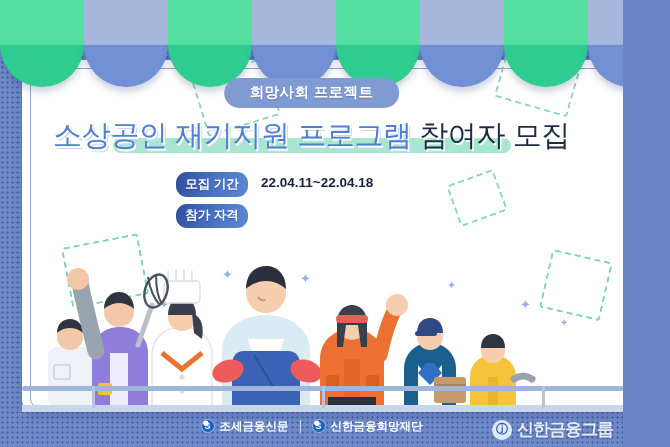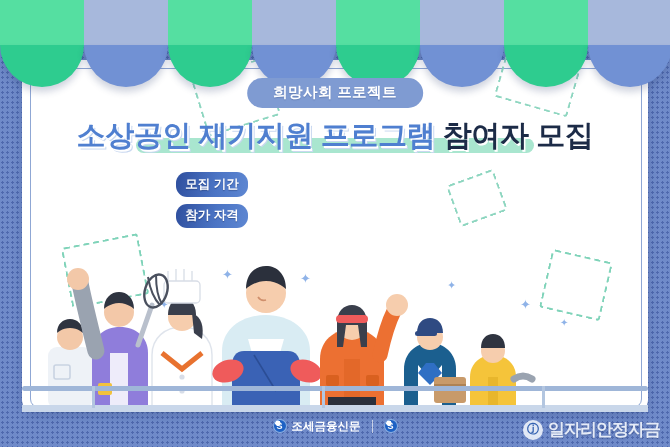--- a/index.html
+++ b/index.html
@@ -1,21 +1,21 @@
 <!DOCTYPE html>
 <html><head>
 <meta charset="utf-8">
 <style>
   html,body{margin:0;padding:0;}
   body{
     width:670px;height:447px;overflow:hidden;
     font-family:"Liberation Sans","DejaVu Sans",sans-serif;
     background:#6b86c8;
   }
-  .poster{position:relative;width:670px;height:447px;overflow:hidden;background:#6f8ac9;}
+  .poster{position:relative;width:623px;height:447px;overflow:hidden;background:#6f8ac9;}
 
   
   .bg-dots{
     position:absolute;inset:0;
     background-color:#6f8ac9;
     background-image:radial-gradient(#4e68ad 1.15px, transparent 1.2px);
     background-size:5px 5px;
     background-position:0 0;
   }
 
@@ -56,21 +56,21 @@
     position:absolute;left:50%;top:78px;transform:translateX(-50%);
     background:#7f9bd2;color:#fff;border-radius:20px;
     padding:5px 26px 6px;font-size:14.5px;font-weight:bold;letter-spacing:.4px;
     z-index:7;white-space:nowrap;
     text-shadow:0 1px 1px rgba(40,60,110,.28);
   }
 
   
   .headline{
     position:absolute;left:0;right:0;top:116px;text-align:center;z-index:7;
-    font-size:29px;font-weight:bold;white-space:nowrap;letter-spacing:-.4px;
+    font-size:29px;font-weight:normal;white-space:nowrap;letter-spacing:-.4px;
   }
   .hl-mark{
     position:absolute;left:50%;top:138px;transform:translateX(-50%);
     width:398px;height:15px;background:#a9e6cf;border-radius:8px;z-index:6;
   }
   .hl-blue{color:#4f7fd0;text-shadow:1.5px 1.5px 0 #ffffff, 2.5px 2.5px 0 #c9d8f0;}
   .hl-dark{color:#1c2b47;text-shadow:1.5px 1.5px 0 #ffffff;}
 
   
   .info{position:absolute;left:176px;top:172px;z-index:7;}
@@ -148,20 +148,23 @@
 
   <div class="hl-mark"></div>
   <div class="headline">
     <span class="hl-blue">소상공인 재기지원 프로그램</span>
     <span class="hl-dark">참여자 모집</span>
   </div>
 
   <div class="info">
     <div class="row">
       <div class="tag">모집 기간</div>
+      <div class="val">
+        <span class="ln">22.04.11~22.04.18</span>
+      </div>
     </div>
     <div class="row">
       <div class="tag">참가 자격</div>
     </div>
     <div class="row">
     </div>
   </div>
 
   <div class="spark" style="left:222px;top:268px;">✦</div>
   <div class="spark" style="left:247px;top:288px;font-size:10px;">✦</div>
@@ -267,21 +270,22 @@
       <span class="logo-mark">
           <span>S</span>
         </span>
       <span>조세금융신문</span>
     </div>
     <div class="divider"></div>
     <div class="logo">
       <span class="logo-mark">
           <span>S</span>
         </span>
+      <span>신한금융희망재단</span>
     </div>
   </div>
 
   <div class="watermark">
     <span class="wm-mark">ⓙ</span>
-    <span class="wm-text">일자리안정자금</span>
+    <span class="wm-text">신한금융그룹</span>
   </div>
 
 </div>
 
 </body></html>

